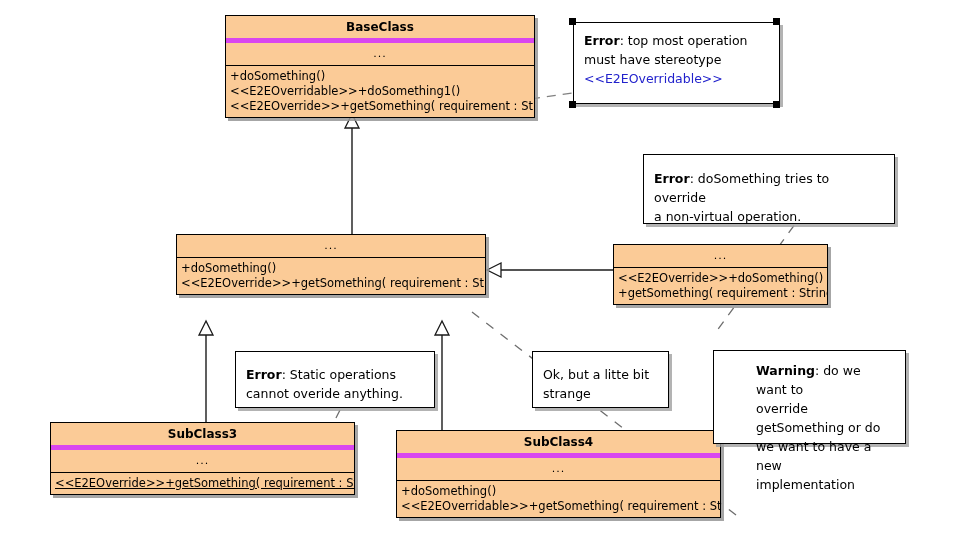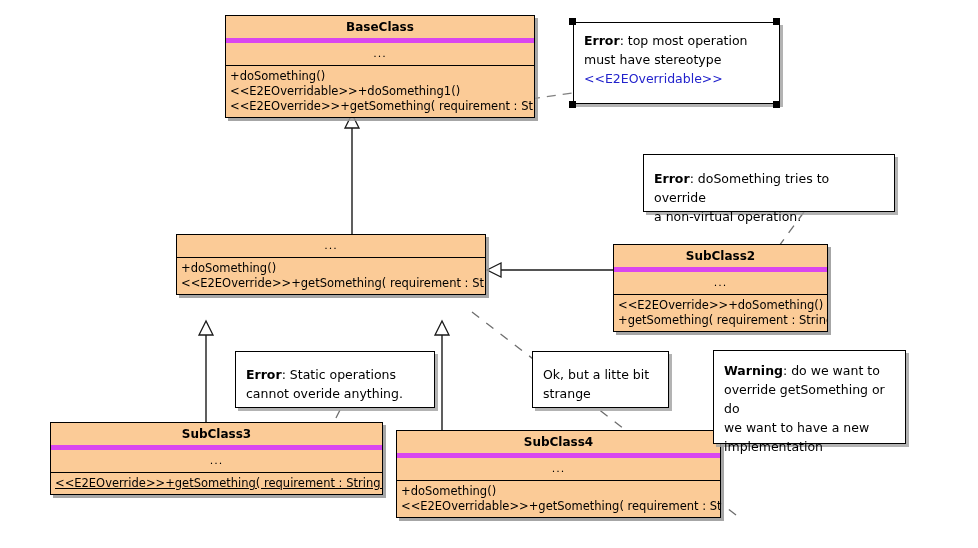--- a/index.html
+++ b/index.html
@@ -171,29 +171,28 @@
 
   <div class="uml-class" style="left:176px; top:234px; width:310px;">
     <div class="uml-attrs">...</div>
     <div class="uml-ops">
       <span class="op">+doSomething()</span>
       <span class="op">&lt;&lt;E2EOverride&gt;&gt;+getSomething( requirement : String )</span>
     </div>
   </div>
 
   <div class="uml-class" style="left:613px; top:244px; width:215px;">
-    <div class="uml-name">SubClass2</div>
     <div class="uml-attrs">...</div>
     <div class="uml-ops">
       <span class="op">&lt;&lt;E2EOverride&gt;&gt;+doSomething()</span>
       <span class="op">+getSomething( requirement : String )</span>
     </div>
   </div>
 
-  <div class="uml-class" style="left:50px; top:422px; width:333px;">
+  <div class="uml-class" style="left:50px; top:422px; width:305px;">
     <div class="uml-name">SubClass3</div>
     <div class="uml-attrs">...</div>
     <div class="uml-ops">
       <span class="op static">&lt;&lt;E2EOverride&gt;&gt;+getSomething( requirement : String )</span>
     </div>
   </div>
 
   <div class="uml-class" style="left:396px; top:430px; width:325px;">
     <div class="uml-name">SubClass4</div>
     <div class="uml-attrs">...</div>
@@ -210,21 +209,21 @@
       <span>must have stereotype</span><br>
       <span class="stereo">&lt;&lt;E2EOverridable&gt;&gt;</span>
     </div>
   </div>
 
   <div class="handle" style="left:569px; top:18px;"></div>
   <div class="handle" style="left:773px; top:18px;"></div>
   <div class="handle" style="left:569px; top:101px;"></div>
   <div class="handle" style="left:773px; top:101px;"></div>
 
-  <div class="note" style="left:643px; top:154px; width:252px; height:58px;">
+  <div class="note" style="left:643px; top:154px; width:252px; height:70px;">
     <div class="fold"></div>
     <div class="note-body" style="padding-top:6px;">
       <span style="font-weight:bold;">Error</span><span>: </span><span>doSomething tries to override</span><br>
       <span>a non-virtual operation.</span>
     </div>
   </div>
 
   <div class="note" style="left:235px; top:351px; width:200px; height:57px;">
     <div class="fold"></div>
     <div class="note-body" style="padding-top:5px;">
@@ -236,21 +235,21 @@
   <div class="note" style="left:532px; top:351px; width:137px; height:57px;">
     <div class="fold"></div>
     <div class="note-body" style="padding-top:5px;">
       <span>Ok, but a litte bit</span><br>
       <span>strange</span>
     </div>
   </div>
 
   <div class="note" style="left:713px; top:350px; width:193px; height:94px;">
     <div class="fold"></div>
-    <div class="note-body" style="padding-top:2px;">
+    <div class="note-body" style="padding-top:2px;margin-left:32px;">
       <span style="font-weight:bold;">Warning</span><span>: </span><span>do we want to</span><br>
       <span>override getSomething or do</span><br>
       <span>we want to have a new</span><br>
       <span>implementation</span>
     </div>
   </div>
 
 </div>
 
 </body></html>

